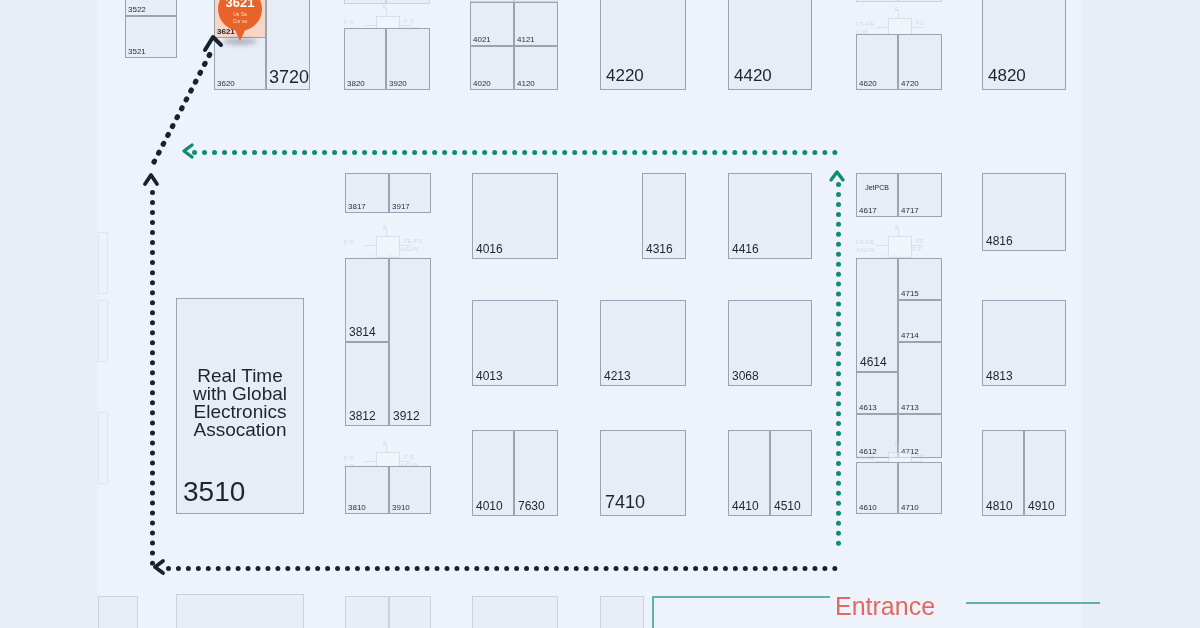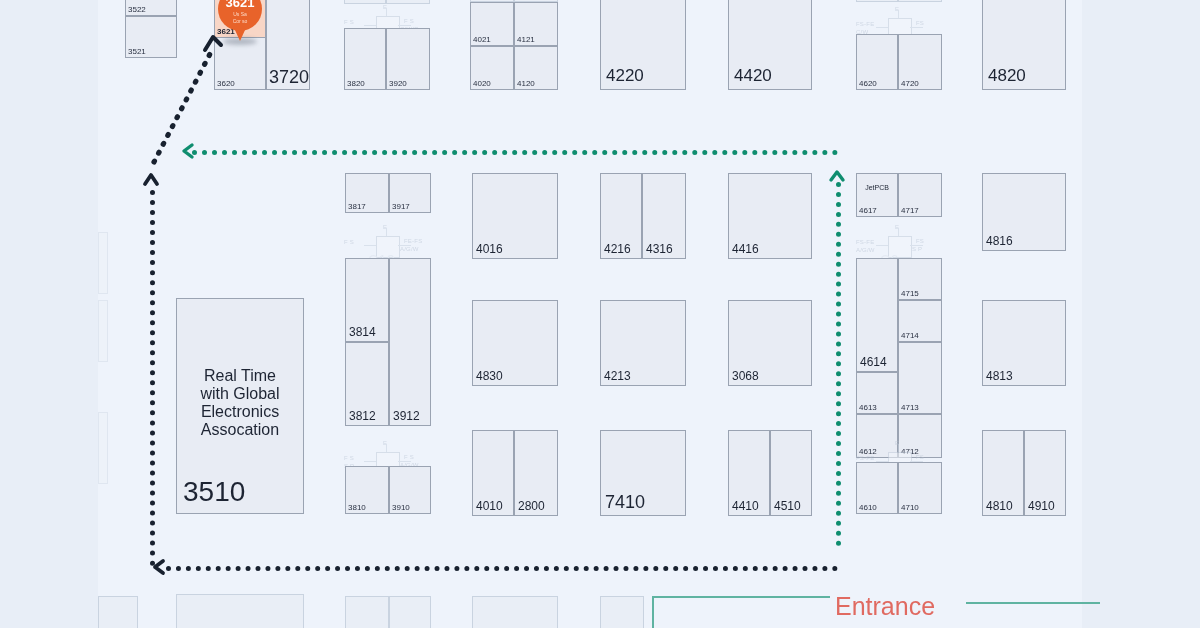--- a/index.html
+++ b/index.html
@@ -48,21 +48,21 @@
     background:#e9eef6;
     border:1px solid #c9d3e0;
   }
   .booth.ghost .lbl{color:#9aa6b8;}
 
   
   .sponsor-text{
     position:absolute;
     left:0;right:0;
     text-align:center;
-    font-size:16px;
+    font-size:19px;
     line-height:18px;
     color:#1d2433;
   }
 
   
   .util{
     position:absolute;
     width:92px;height:40px;
     pointer-events:none;
     opacity:.55;
@@ -300,23 +300,20 @@
     <span class="lbl bl s">3817</span>
   </div>
   <div class="booth" style="left:389px;top:173px;width:42px;height:40px;">
     <span class="lbl bl s">3917</span>
   </div>
 
   <div class="booth" style="left:472px;top:173px;width:86px;height:86px;">
     <span class="lbl bl m" style="left:3px;bottom:2px;">4016</span>
   </div>
 
-  <div class="booth" style="left:600px;top:173px;width:42px;height:86px;">
-    <span class="lbl bl m" style="left:3px;bottom:2px;">4216</span>
-  </div>
   <div class="booth" style="left:642px;top:173px;width:44px;height:86px;">
     <span class="lbl bl m" style="left:3px;bottom:2px;">4316</span>
   </div>
 
   <div class="booth" style="left:728px;top:173px;width:84px;height:86px;">
     <span class="lbl bl m" style="left:3px;bottom:2px;">4416</span>
   </div>
 
   <div class="booth" style="left:856px;top:173px;width:42px;height:44px;">
     <span class="lbl bl s">4617</span>
@@ -370,21 +367,21 @@
     <span class="lbl bl m" style="left:3px;bottom:2px;">3814</span>
   </div>
   <div class="booth" style="left:345px;top:342px;width:44px;height:84px;text-align:center;">
     <span class="lbl bl m" style="left:3px;bottom:2px;">3812</span>
   </div>
   <div class="booth" style="left:389px;top:258px;width:42px;height:168px;">
     <span class="lbl bl m" style="left:3px;bottom:2px;">3912</span>
   </div>
 
   <div class="booth" style="left:472px;top:300px;width:86px;height:86px;">
-    <span class="lbl bl m" style="left:3px;bottom:2px;">4830</span>
+    <span class="lbl bl m" style="left:3px;bottom:2px;">4013</span>
   </div>
   <div class="booth" style="left:600px;top:300px;width:86px;height:86px;">
     <span class="lbl bl m" style="left:3px;bottom:2px;">4213</span>
   </div>
   <div class="booth" style="left:728px;top:300px;width:84px;height:86px;">
     <span class="lbl bl m" style="left:3px;bottom:2px;">3068</span>
   </div>
 
   <div class="booth" style="left:856px;top:258px;width:42px;height:114px;">
     <span class="lbl bl m" style="left:3px;bottom:2px;">4614</span>
@@ -442,21 +439,21 @@
     <span class="lbl bl s">3810</span>
   </div>
   <div class="booth" style="left:389px;top:466px;width:42px;height:48px;">
     <span class="lbl bl s">3910</span>
   </div>
 
   <div class="booth" style="left:472px;top:430px;width:42px;height:86px;">
     <span class="lbl bl m" style="left:3px;bottom:2px;">4010</span>
   </div>
   <div class="booth" style="left:514px;top:430px;width:44px;height:86px;">
-    <span class="lbl bl m" style="left:3px;bottom:2px;">2800</span>
+    <span class="lbl bl m" style="left:3px;bottom:2px;">7630</span>
   </div>
 
   <div class="booth" style="left:600px;top:430px;width:86px;height:86px;">
     <span class="lbl bl l" style="left:4px;bottom:2px;">7410</span>
   </div>
 
   <div class="booth" style="left:728px;top:430px;width:42px;height:86px;">
     <span class="lbl bl m" style="left:3px;bottom:2px;">4410</span>
   </div>
   <div class="booth" style="left:770px;top:430px;width:42px;height:86px;">

